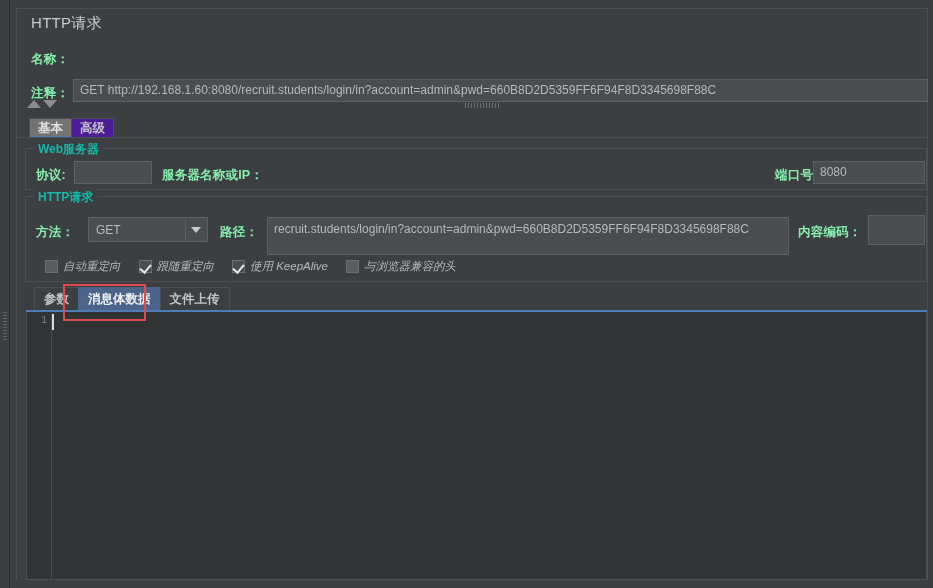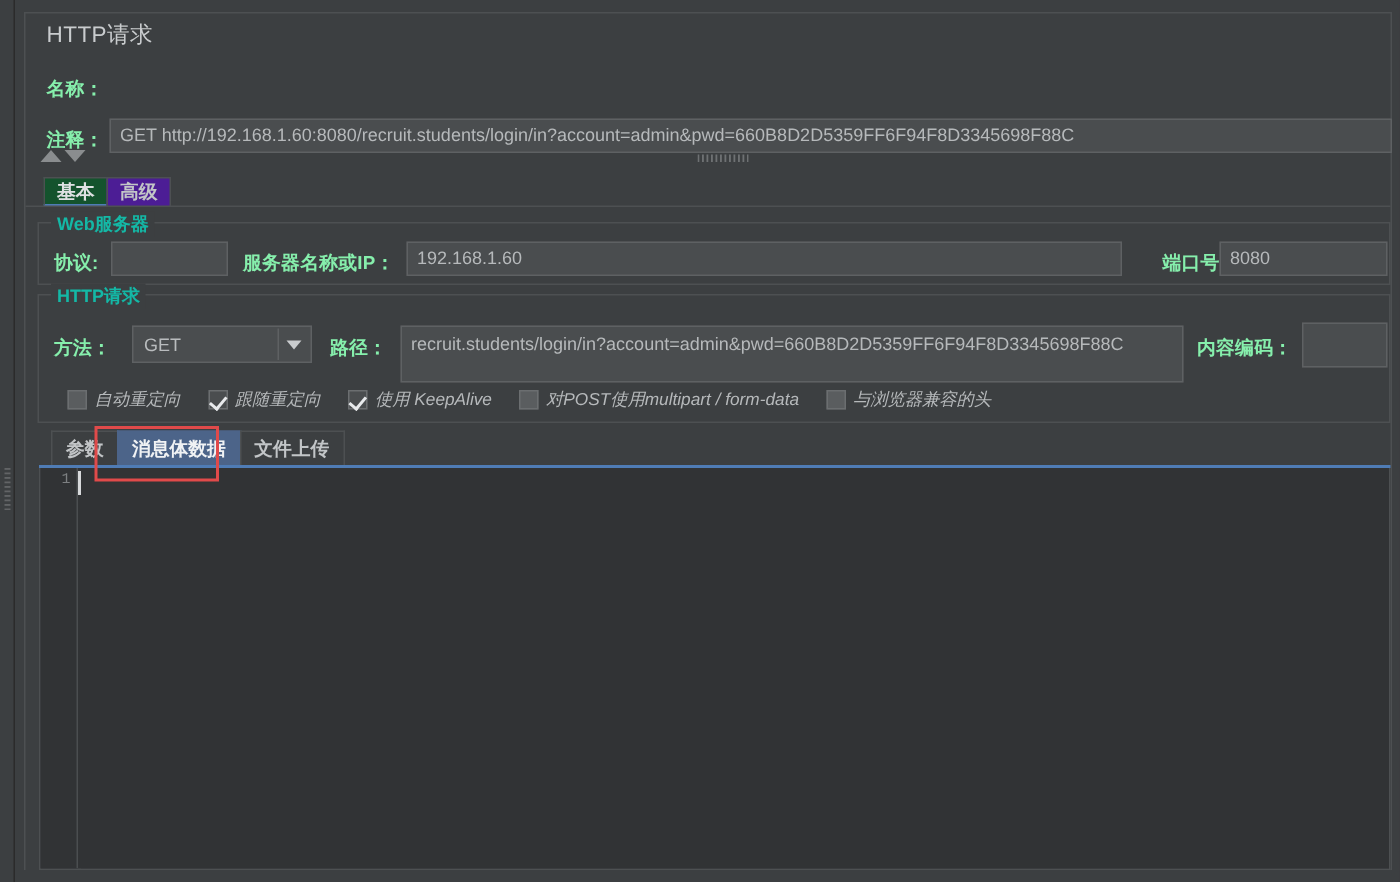--- a/index.html
+++ b/index.html
@@ -109,21 +109,21 @@
     height: 20px; line-height: 19px;
     padding: 0 8px;
     font-size: 12.5px; font-weight: bold;
     color: #c2c5c7;
     background: #4c1d95;
     border: 1px solid #4d5052;
     border-bottom: none;
     margin-right: -1px;
   }
   .ttab.selected {
-    background: #14532d;
+    background: #737373;
     border-bottom: 2px solid #4f7cb5;
     color: #dfe1e3;
   }
   #tabs-underline {
     position: absolute; left: 7px; top: 137px; width: 910px; height: 1px;
     background: #4d5052;
   }
 
   
   .group {
@@ -291,21 +291,20 @@
     <div class="ttab">高级</div>
   </div>
   <div id="tabs-underline"></div>
 
   <div class="group" id="websvr-group">
     <div class="group-title">Web服务器</div>
   </div>
   <div class="row-label" id="proto-label">协议:</div>
   <div class="textfield" id="proto-field"></div>
   <div class="row-label" id="server-label">服务器名称或IP：</div>
-  <div class="textfield" id="server-field">192.168.1.60</div>
   <div class="row-label" id="port-label">端口号：</div>
   <div class="textfield" id="port-field">8080</div>
 
   <div class="group" id="httpreq-group">
     <div class="group-title">HTTP请求</div>
   </div>
 
   <div class="row-label" id="method-label">方法：</div>
   <div id="method-combo">
     <span id="method-value">GET</span>
@@ -328,24 +327,20 @@
     <label class="cbwrap">
       <span class="cbox checked"></span>
       <span class="cblabel">跟随重定向</span>
     </label>
     <label class="cbwrap">
       <span class="cbox checked"></span>
       <span class="cblabel">使用 KeepAlive</span>
     </label>
     <label class="cbwrap">
       <span class="cbox"></span>
-      <span class="cblabel">对POST使用multipart / form-data</span>
-    </label>
-    <label class="cbwrap">
-      <span class="cbox"></span>
       <span class="cblabel">与浏览器兼容的头</span>
     </label>
   </div>
 
   <div id="inner-tabs">
     <div class="itab">参数</div>
     <div class="itab selected">消息体数据</div>
     <div class="itab">文件上传</div>
   </div>
   <div id="inner-underline"></div>

